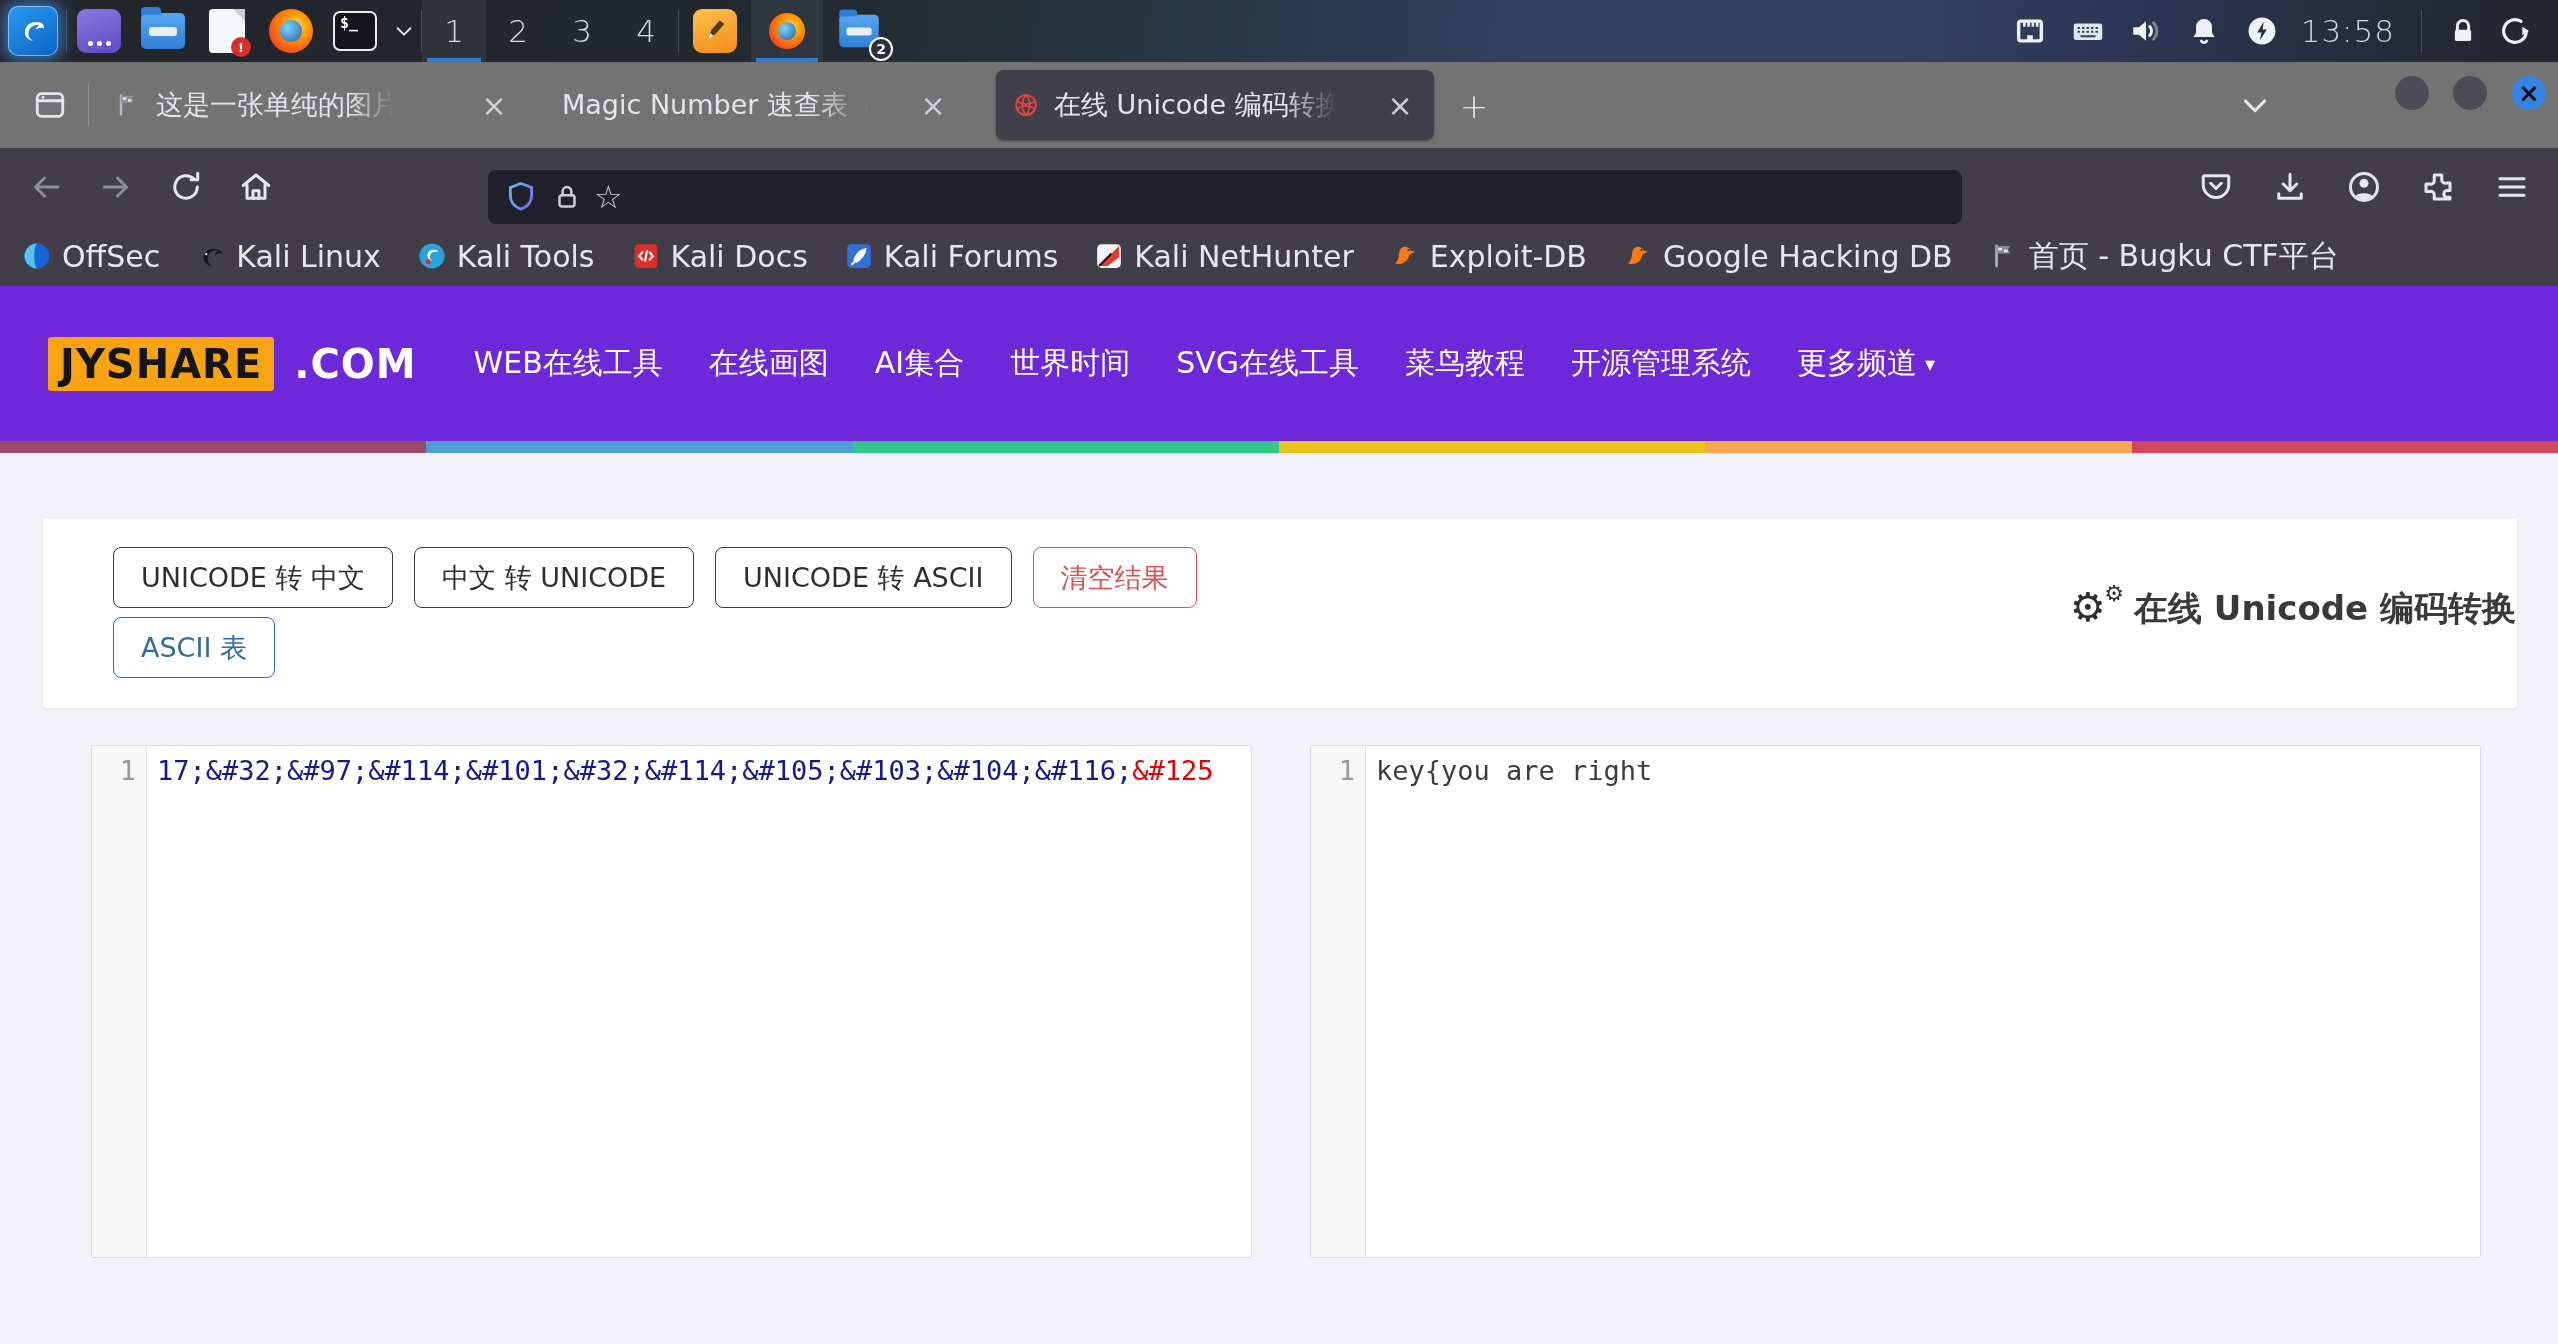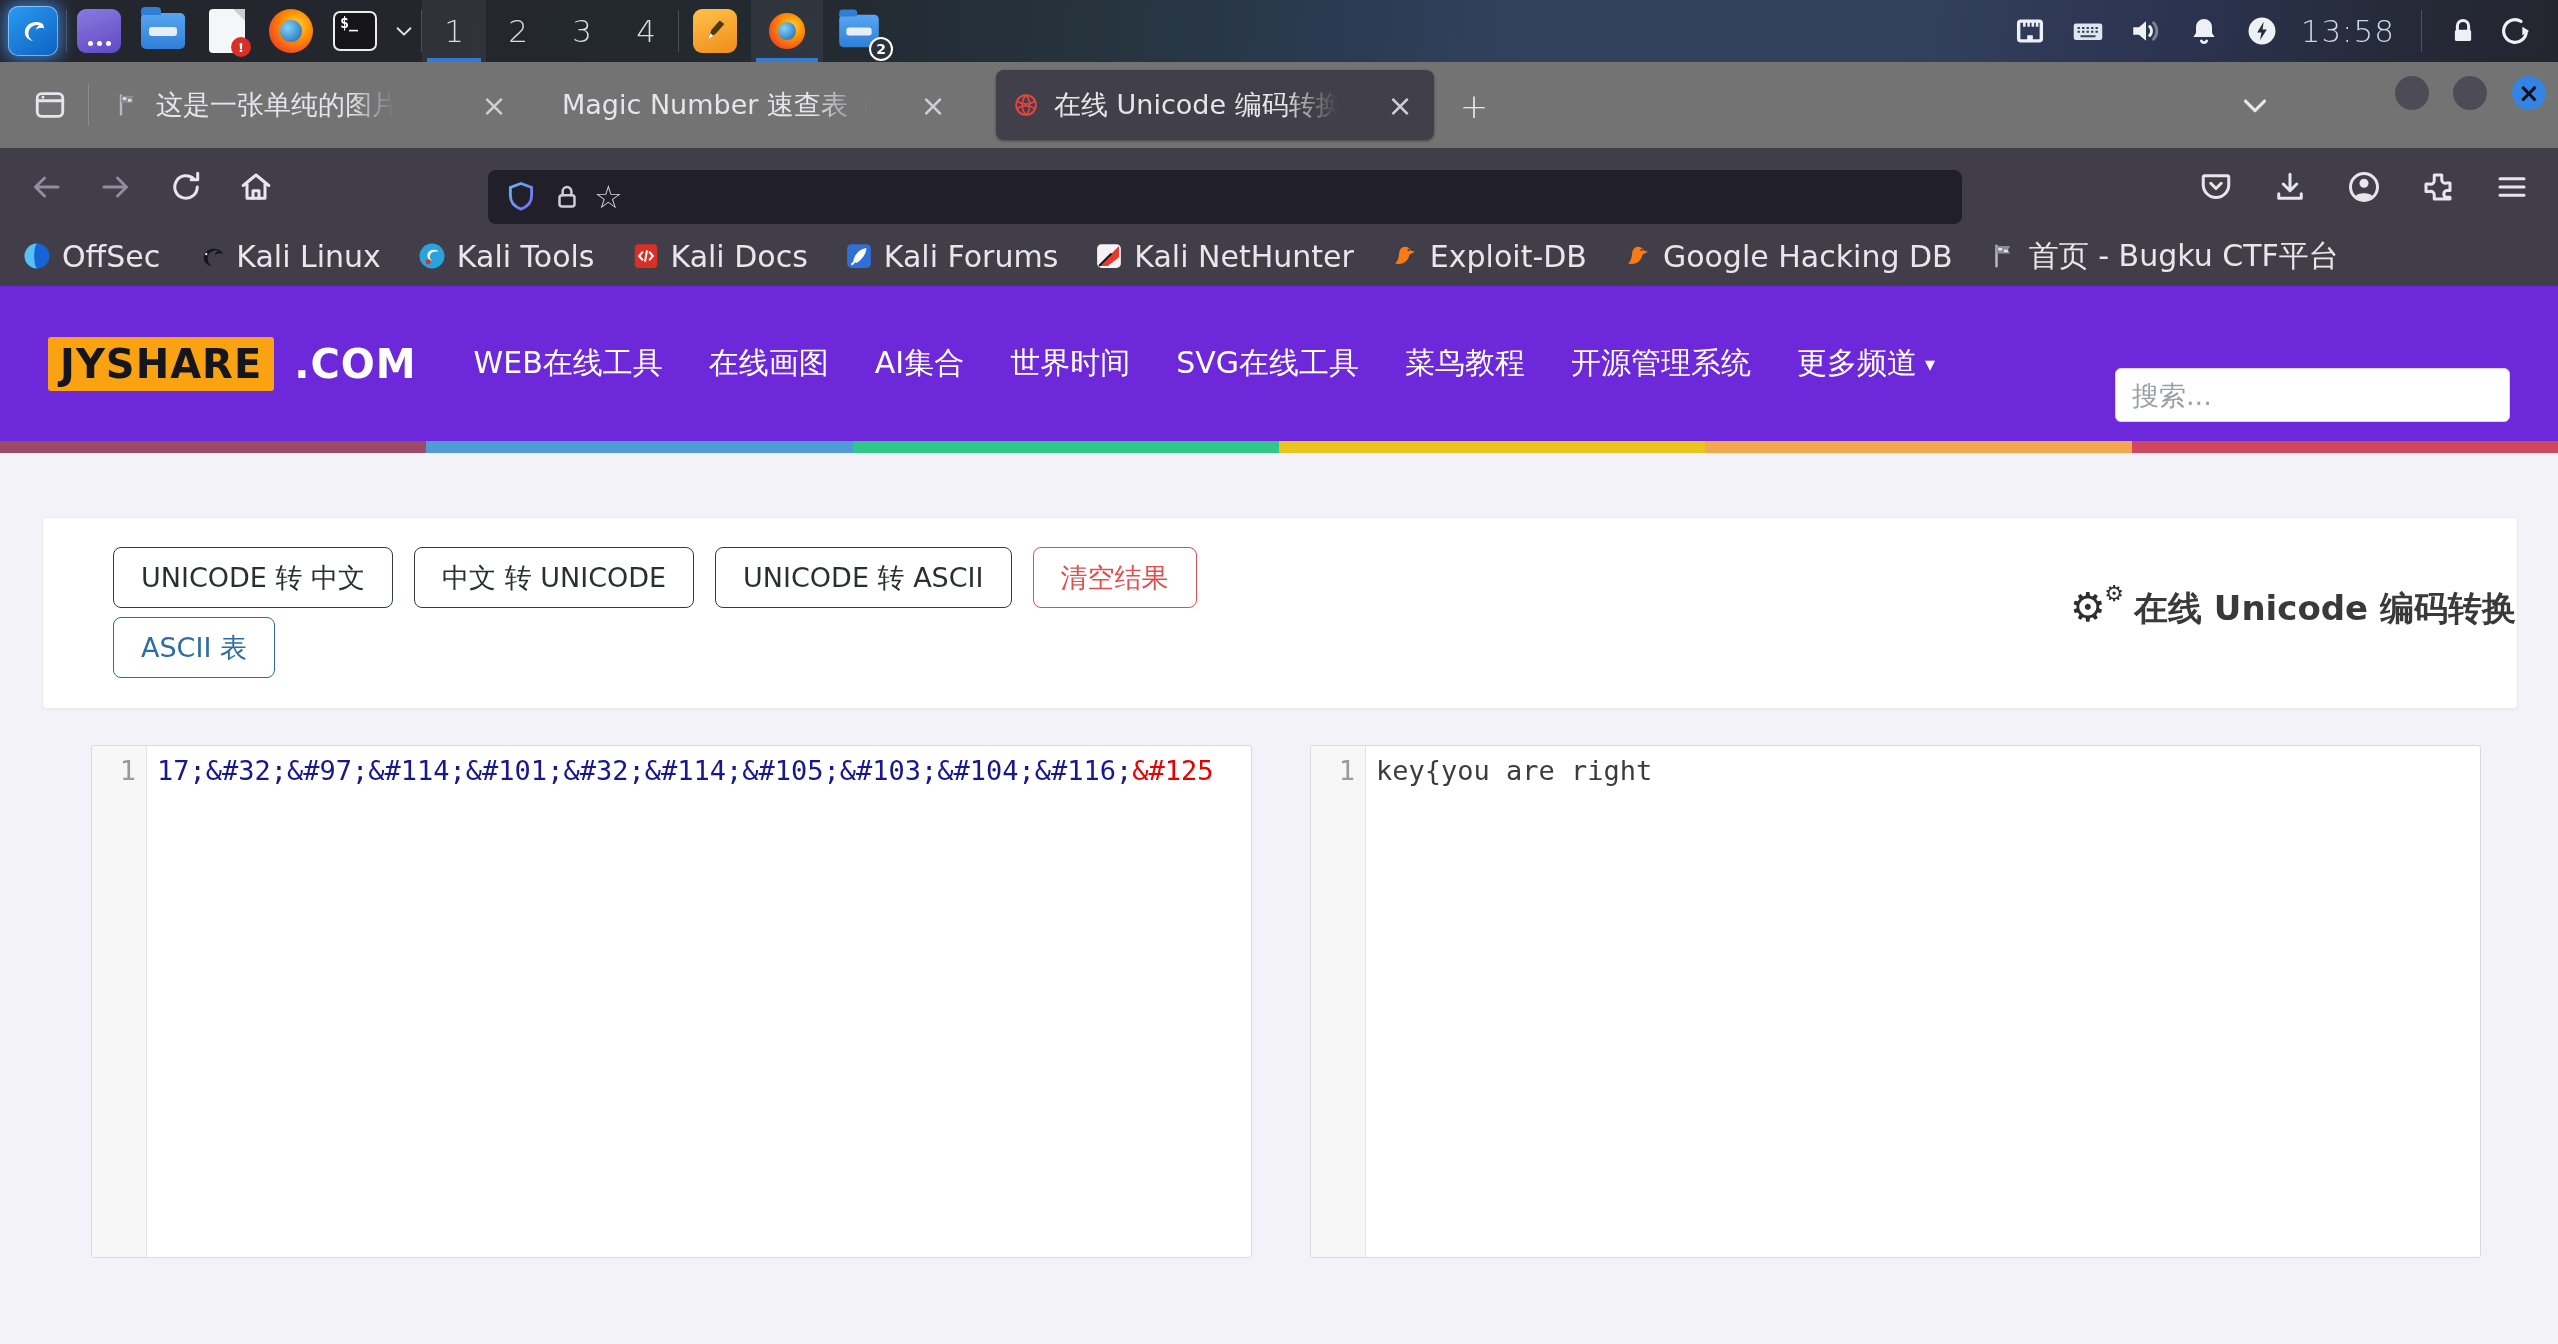--- a/index.html
+++ b/index.html
@@ -445,21 +445,20 @@
     <span class="item">AI集合</span>
     <span class="item">世界时间</span>
     <span class="item">SVG在线工具</span>
     <span class="item">菜鸟教程</span>
     <span class="item">开源管理系统</span>
     <span class="item">
       <span>更多频道</span>
       <span class="caret">▾</span>
     </span>
   </div>
-  <input class="search" placeholder="搜索..." style="">
 </div>
 <div class="stripe">
   <i style="background:#9d4a68"></i>
     <i style="background:#4f9bd6"></i>
     <i style="background:#31c78b"></i>
   <i style="background:#e9c51d"></i>
     <i style="background:#f3a74f"></i>
     <i style="background:#d24760"></i>
 </div>
 

